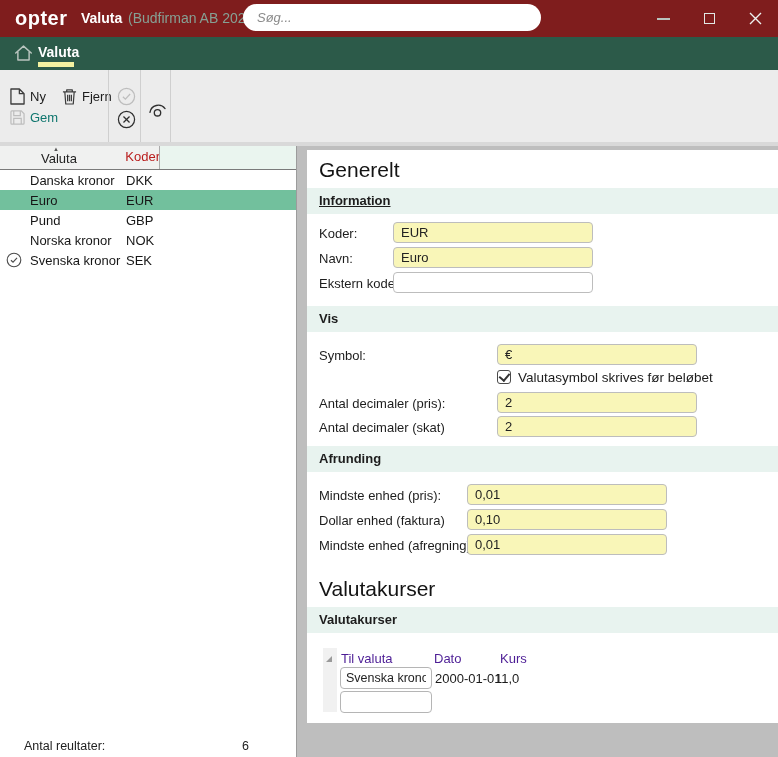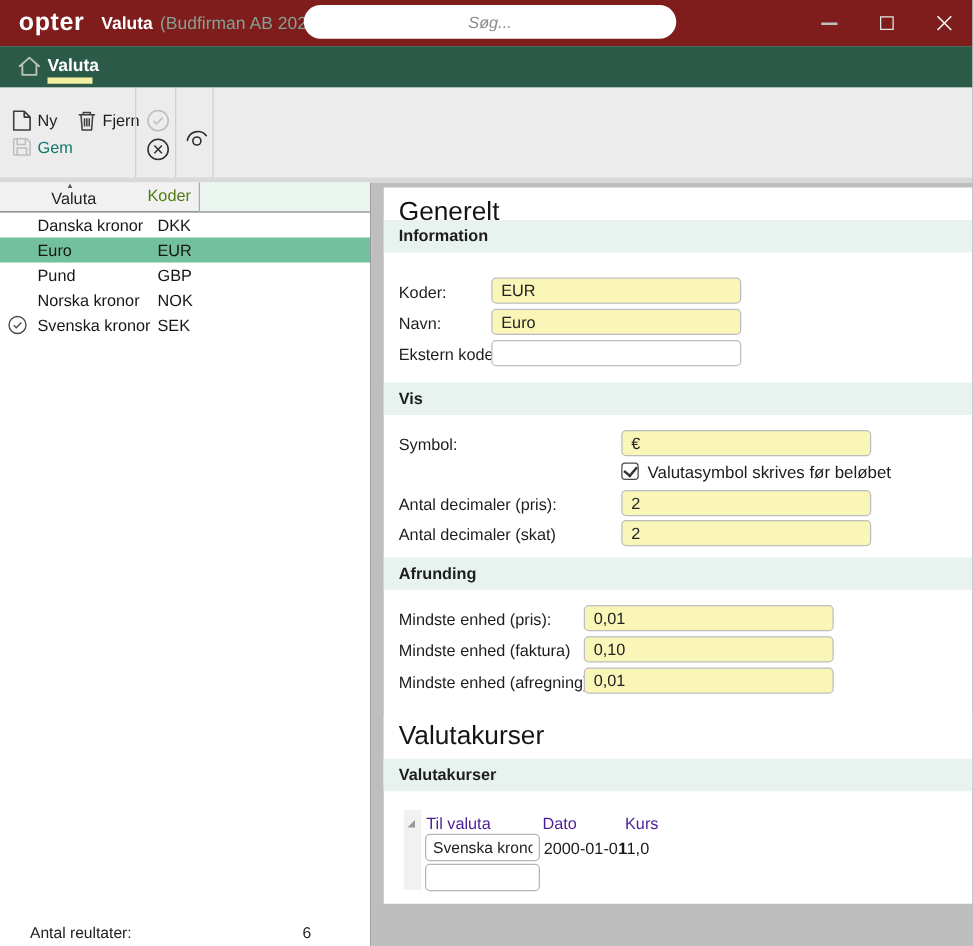--- a/index.html
+++ b/index.html
@@ -4,21 +4,21 @@
 <style>
   * { margin:0; padding:0; box-sizing:border-box; }
   body { font-family:"Liberation Sans", sans-serif; background:#bebebe; }
   .window { position:relative; width:778px; height:757px; overflow:hidden; background:#bebebe; }
 
   
   .titlebar { position:absolute; left:0; top:0; width:778px; height:37px; background:#7f1d1d; }
   .logo { position:absolute; left:15px; top:7px; color:#fff; font-size:20px; font-weight:bold; letter-spacing:0.5px; }
   .tb-title { position:absolute; left:81px; top:10px; color:#fff; font-size:14px; font-weight:bold; }
   .tb-company { position:absolute; left:128px; top:10px; color:#86a094; font-size:14px; white-space:nowrap; width:116px; overflow:hidden; }
-  .search { position:absolute; left:243px; top:4px; width:298px; height:27px; border-radius:14px; border:none; background:#fff; padding:0 14px; font-size:13px; font-style:italic; color:#333; outline:none; font-family:"Liberation Sans", sans-serif;text-align:center; }
+  .search { position:absolute; left:243px; top:4px; width:298px; height:27px; border-radius:14px; border:none; background:#fff; padding:0 14px; font-size:13px; font-style:italic; color:#333; outline:none; font-family:"Liberation Sans", sans-serif; }
   .search::placeholder { color:#8a8a8a; font-style:italic; }
   .win-controls { position:absolute; right:0; top:0; height:37px; display:flex; align-items:center; }
   .wc { width:46px; height:37px; display:flex; align-items:center; justify-content:center; cursor:pointer; }
   .wc .dash { width:13px; height:2px; background:#b9c4be; }
   .wc .sq { width:11px; height:11px; border:1px solid #e3e8e5; }
 
   
   .tabbar { position:absolute; left:0; top:37px; width:778px; height:33px; background:#2c5a49; }
   .home-ic { position:absolute; left:14px; top:7px; }
   .tab { position:absolute; left:38px; top:7px; color:#fff; font-size:14px; font-weight:bold; padding-bottom:9px; }
@@ -28,21 +28,21 @@
   .toolbar { position:absolute; left:0; top:70px; width:778px; height:76px; background:#ececec; border-bottom:4px solid #d9d9d9; }
   .tsep { position:absolute; top:0; width:1px; height:72px; background:#cfcfcf; }
   .tbtn { position:absolute; display:flex; align-items:center; gap:5px; font-size:13px; color:#1d1d1d; cursor:pointer; }
   .tbtn.disabled { color:#0f766e; cursor:default; }
   .icbtn { position:absolute; cursor:pointer; }
 
   
   .left-panel { position:absolute; left:0; top:146px; width:297px; height:611px; background:#fff; border-right:1px solid #9c9c9c; }
   .lt-header { position:relative; height:24px; background:#f0f1f0; border-bottom:1px solid #7a7a7a; }
   .lt-header .h-valuta { position:absolute; left:0; top:5px; width:118px; text-align:center; font-size:13px; color:#222; cursor:pointer; }
-  .lt-header .h-koder { position:absolute; left:118px; top:3px; width:42px; text-align:left; font-size:13px; color:#4d7c0f; cursor:pointer; }
+  .lt-header .h-koder { position:absolute; left:118px; top:3px; width:42px; text-align:right; font-size:13px; color:#b91c1c; cursor:pointer; }
   .lt-header .h-empty { position:absolute; left:159px; top:0; right:0; bottom:0; background:#eaf5ef; border-left:1px solid #ababab; }
   .sort-arrow { position:absolute; left:53px; top:0px; font-size:6px; color:#555; }
   .crow { position:relative; height:20px; display:flex; align-items:center; cursor:pointer; }
   .crow.sel { background:#72c09d; }
   .crow .cg { width:28px; display:flex; justify-content:center; align-items:center; }
   .crow .cn { width:98px; font-size:13px; color:#161616; padding-left:2px; }
   .crow .cc { font-size:13px; color:#161616; }
   .status-row { position:absolute; left:0; bottom:0; width:235px; height:22px; background:#fff;margin-left:20px; }
   .status-label { position:absolute; left:4px; top:4px; font-size:12.5px; color:#222; }
   .status-count { position:absolute; right:6px; top:4px; font-size:12.5px; color:#222; }
@@ -184,42 +184,42 @@
     </div>
     <div class="status-row">
       <span class="status-label">Antal reultater:</span>
       <span class="status-count">6</span>
     </div>
   </div>
 
   <div class="card" style="top:150px; height:480px;">
     <div class="card-title" style="top:8px;">Generelt</div>
 
-    <div class="bar" style="top:26px;">Information</div>
+    <div class="bar" style="top:38px;text-decoration:underline;">Information</div>
     <span class="lbl" style="left:12px; top:76px;">Koder:</span>
     <input class="inp yellow" style="left: 86px; top: 72px;" value="EUR">
     <span class="lbl" style="left:12px; top:101px;">Navn:</span>
     <input class="inp yellow" style="left: 86px; top: 97px;" value="Euro">
     <span class="lbl" style="left:12px; top:126px;">Ekstern kode:</span>
     <input class="inp" style="left: 86px; top: 122px;" value="">
 
     <div class="bar" style="top:156px;">Vis</div>
     <span class="lbl" style="left:12px; top:198px;">Symbol:</span>
     <input class="inp yellow" style="left: 190px; top: 194px;" value="€">
     <span class="cbx" style="left:190px; top:220px;"></span>
     <span class="cbx-lbl" style="left:211px; top:220px;">Valutasymbol skrives før beløbet</span>
     <span class="lbl" style="left:12px; top:246px;">Antal decimaler (pris):</span>
     <input class="inp yellow" style="left: 190px; top: 242px;" value="2">
     <span class="lbl" style="left:12px; top:270px;">Antal decimaler (skat)</span>
     <input class="inp yellow" style="left: 190px; top: 266px;" value="2">
 
     <div class="bar" style="top:296px;">Afrunding</div>
     <span class="lbl" style="left:12px; top:338px;">Mindste enhed (pris):</span>
     <input class="inp yellow" style="left: 160px; top: 334px;" value="0,01">
-    <span class="lbl" style="left:12px; top:363px;">Mindste enhed (faktura)</span>
+    <span class="lbl" style="left:12px; top:363px;">Dollar enhed (faktura)</span>
     <input class="inp yellow" style="left: 160px; top: 359px;" value="0,10">
     <span class="lbl" style="left:12px; top:388px;">Mindste enhed (afregning):</span>
     <input class="inp yellow" style="left: 160px; top: 384px;" value="0,01">
   </div>
 
   <div class="card" style="top:572px; height:151px;">
     <div class="card-title" style="top:5px;">Valutakurser</div>
     <div class="bar" style="top:35px;">Valutakurser</div>
 
     <div class="kgutter" style="left:16px; top:76px; height:64px;">

